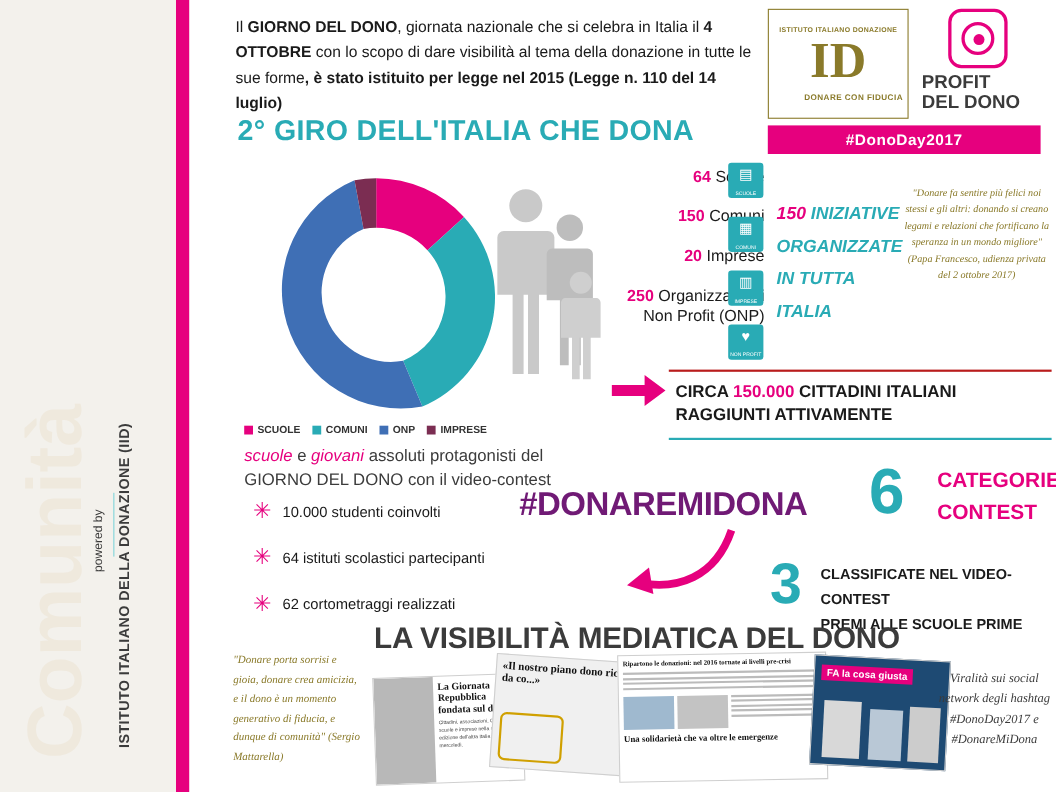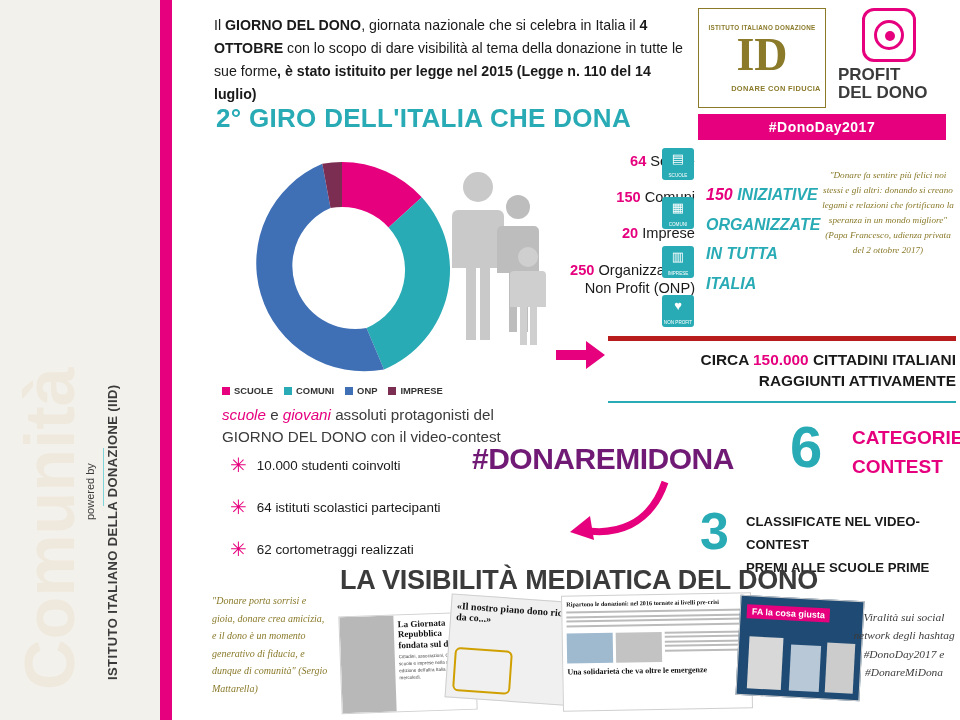--- a/index.html
+++ b/index.html
@@ -137,22 +137,22 @@
   .papa {
     position: absolute; left: 822px; top: 168px; width: 132px;
     font-family: "Liberation Serif", serif; font-style: italic;
     font-size: 9.2px; color: #8a7a2a; line-height: 1.62; text-align: center;
   }
 
   
   .arrow-1 { position: absolute; left: 556px; top: 340px; }
   .cittadini {
     position: absolute; left: 608px; top: 336px; width: 348px;
-    border-top: 5px solid #b91c1c; border-bottom: 2px solid #29abb5;
-    padding: 9px 0 9px 6px; text-align: right;
+    border-top: 2px solid #b91c1c; border-bottom: 2px solid #29abb5;
+    padding: 9px 0 9px 6px; text-align: left;
     font-size: 15.4px; font-weight: bold; color: #1a1a1a; line-height: 1.35;
   }
   .cittadini .hl { color: #e6007e; }
 
   
   .scuole-lead {
     position: absolute; left: 222px; top: 404px; width: 330px;
     font-size: 15.2px; color: #3b3b3b; line-height: 1.45;
   }
   .scuole-lead i { font-style: italic; color: #e6007e; }

